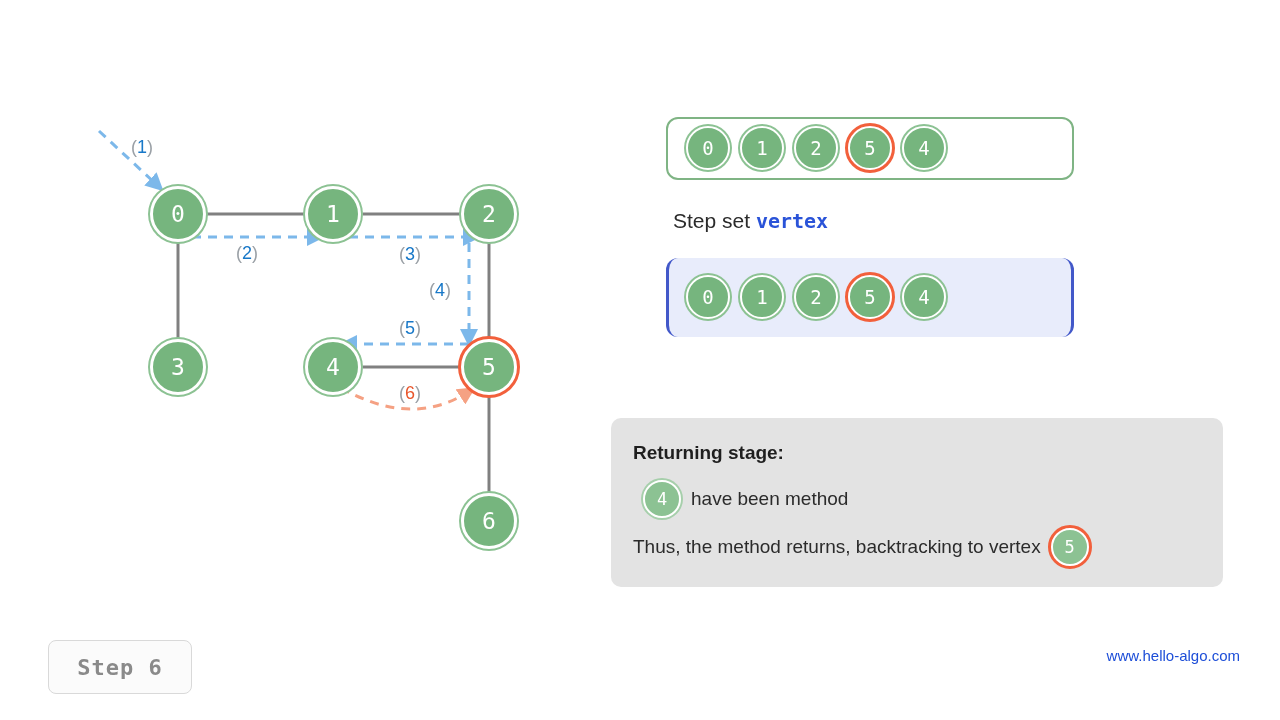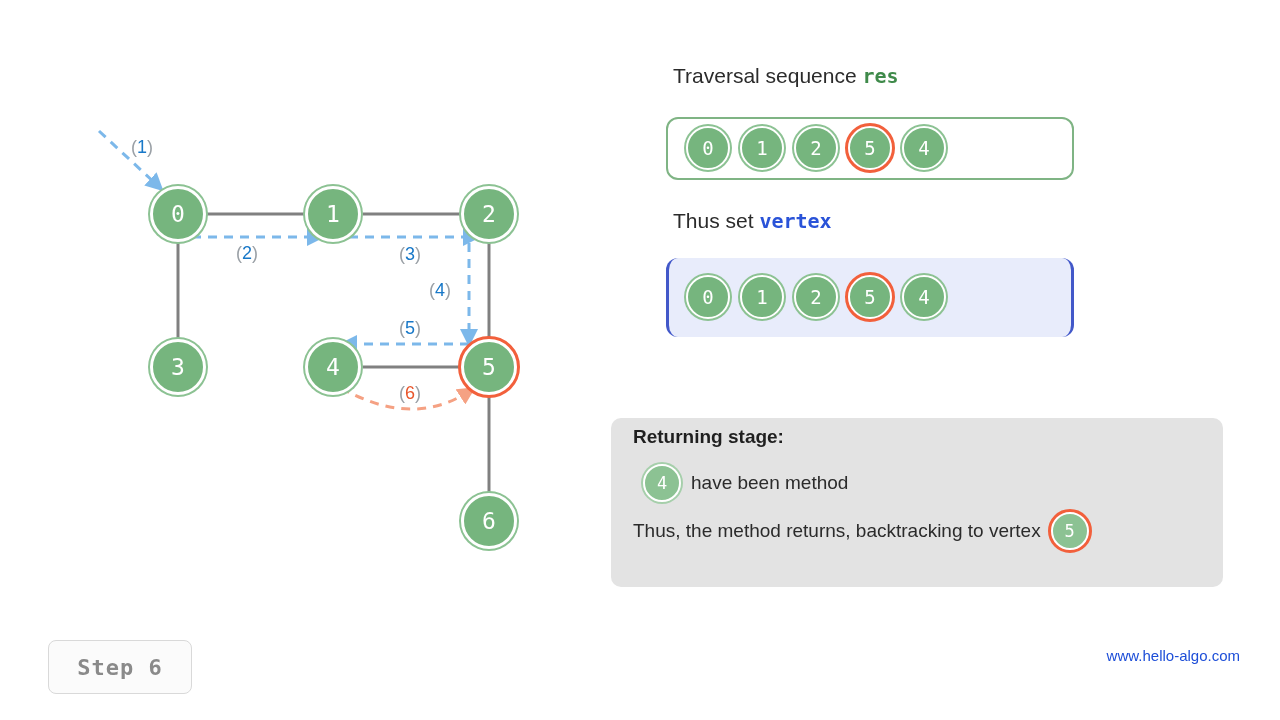--- a/index.html
+++ b/index.html
@@ -72,21 +72,21 @@
   .cell.hl{box-shadow:0 0 0 2px #f2603c;}
   .cell.hl::after{
     content:"";position:absolute;left:-5px;top:-5px;right:-5px;bottom:-5px;
     border-radius:50%;border:2px solid #f2603c;
   }
 
   
   #infobox{
     position:absolute;left:611px;top:418px;width:612px;height:169px;
     background:#e3e3e3;border-radius:10px;box-sizing:border-box;
-    padding:8px 22px;
+    padding:24px 22px;
   }
   #infobox .title{font-size:19px;font-weight:bold;color:#1f1f1f;margin-bottom:16px;}
   #infobox .line{
     display:flex;align-items:center;font-size:19px;color:#2b2b2b;
     margin-bottom:10px;white-space:nowrap;
   }
   .badge{
     position:relative;width:38px;height:38px;border-radius:50%;
     background:#8cc293;border:2px solid #ffffff;box-sizing:border-box;
     box-shadow:0 0 0 2px #a6cfab;
@@ -188,23 +188,20 @@
   <div class="steplabel" style="left:399px;top:318px;">
     <span>(</span><span class="n">5</span><span>)</span>
   </div>
   <div class="steplabel orange" style="left:399px;top:383px;">
     <span>(</span><span class="n">6</span><span>)</span>
   </div>
 </div>
 
 <div id="right-panel">
 
-  <div class="caption" style="left:53px;top:64px;">
-    <span>Traversal sequence </span><span class="code-g">res</span>
-  </div>
 
   <div class="resbox" style="left:46px;top:117px;width:408px;height:63px;"></div>
   <div class="cellrow" style="left:66px;top:126px;">
     <div class="cell">
         <span>0</span>
       </div>
     <div class="cell">
         <span>1</span>
       </div>
     <div class="cell">
@@ -212,21 +209,21 @@
       </div>
     <div class="cell hl">
         <span>5</span>
       </div>
     <div class="cell">
         <span>4</span>
       </div>
   </div>
 
   <div class="caption" style="left:53px;top:209px;">
-    <span>Thus set </span><span class="code-b">vertex</span>
+    <span>Step set </span><span class="code-b">vertex</span>
   </div>
 
   <div class="visitedbox" style="left:46px;top:258px;width:408px;height:79px;"></div>
   <div class="cellrow" style="left:66px;top:275px;">
     <div class="cell">
         <span>0</span>
       </div>
     <div class="cell">
         <span>1</span>
       </div>

